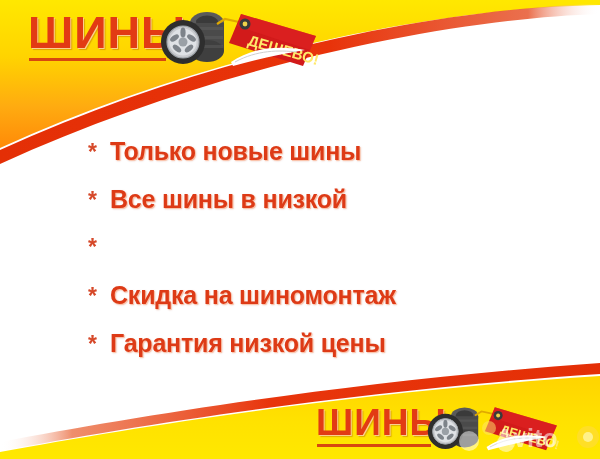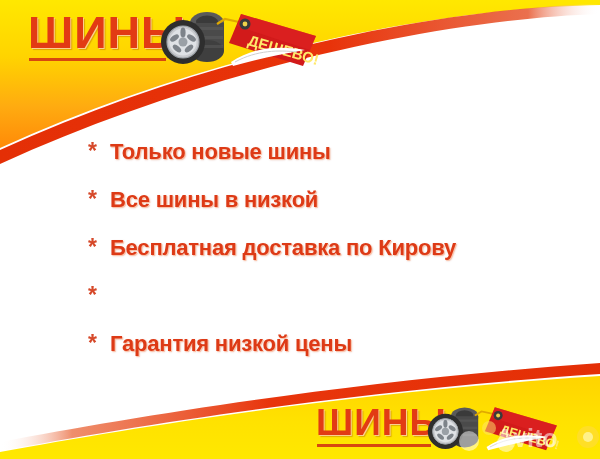--- a/index.html
+++ b/index.html
@@ -83,21 +83,21 @@
   }
   .bullet-star {
     font-size: 23px;
     font-weight: bold;
     color: #d6492a;
     width: 22px;
     flex: 0 0 22px;
     line-height: 30px;
   }
   .bullet-text {
-    font-size: 22px;
+    font-size: 25px;
     font-weight: bold;
     color: #dd3a16;
     letter-spacing: -0.2px;
     text-shadow: 1px 1px 0 rgba(255,190,160,.75), 1px 1px 2px rgba(170,50,10,.30);
     line-height: 30px;
   }
 
   
   .footer-logo {
     position: absolute;
@@ -233,24 +233,24 @@
     <div class="bullet-row">
       <span class="bullet-star">*</span>
       <span class="bullet-text">Только новые шины</span>
     </div>
     <div class="bullet-row">
       <span class="bullet-star">*</span>
       <span class="bullet-text">Все шины в низкой</span>
     </div>
     <div class="bullet-row">
       <span class="bullet-star">*</span>
-      <span class="bullet-text">Бесплатная доставка по Кирову</span>
-    </div>
-    <div class="bullet-row">
-      <span class="bullet-star">*</span>
+    </div>
+    <div class="bullet-row">
+      <span class="bullet-star">*</span>
+      <span class="bullet-text">Скидка на шиномонтаж</span>
     </div>
     <div class="bullet-row">
       <span class="bullet-star">*</span>
       <span class="bullet-text">Гарантия низкой цены</span>
     </div>
   </div>
 
   <div class="footer-logo">
     <div class="footer-word">ШИНЫ</div>
     <div class="footer-underline"></div>

